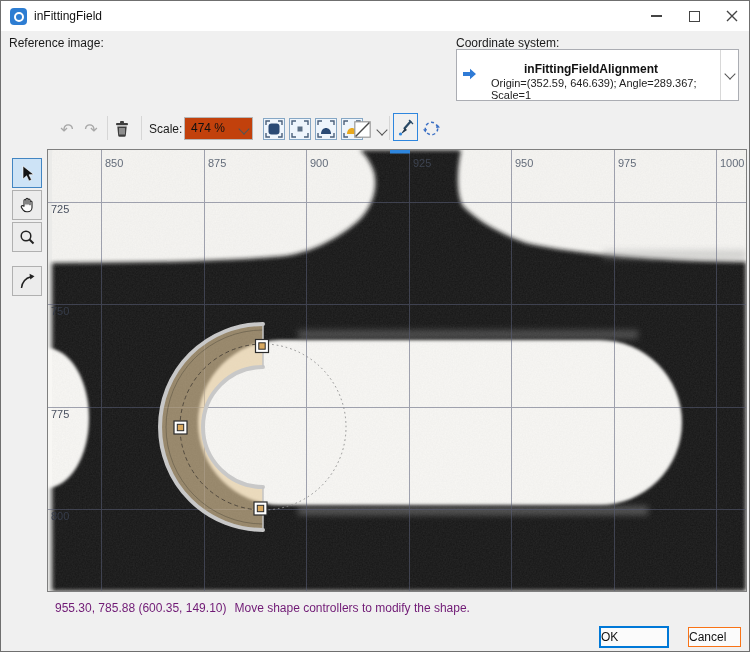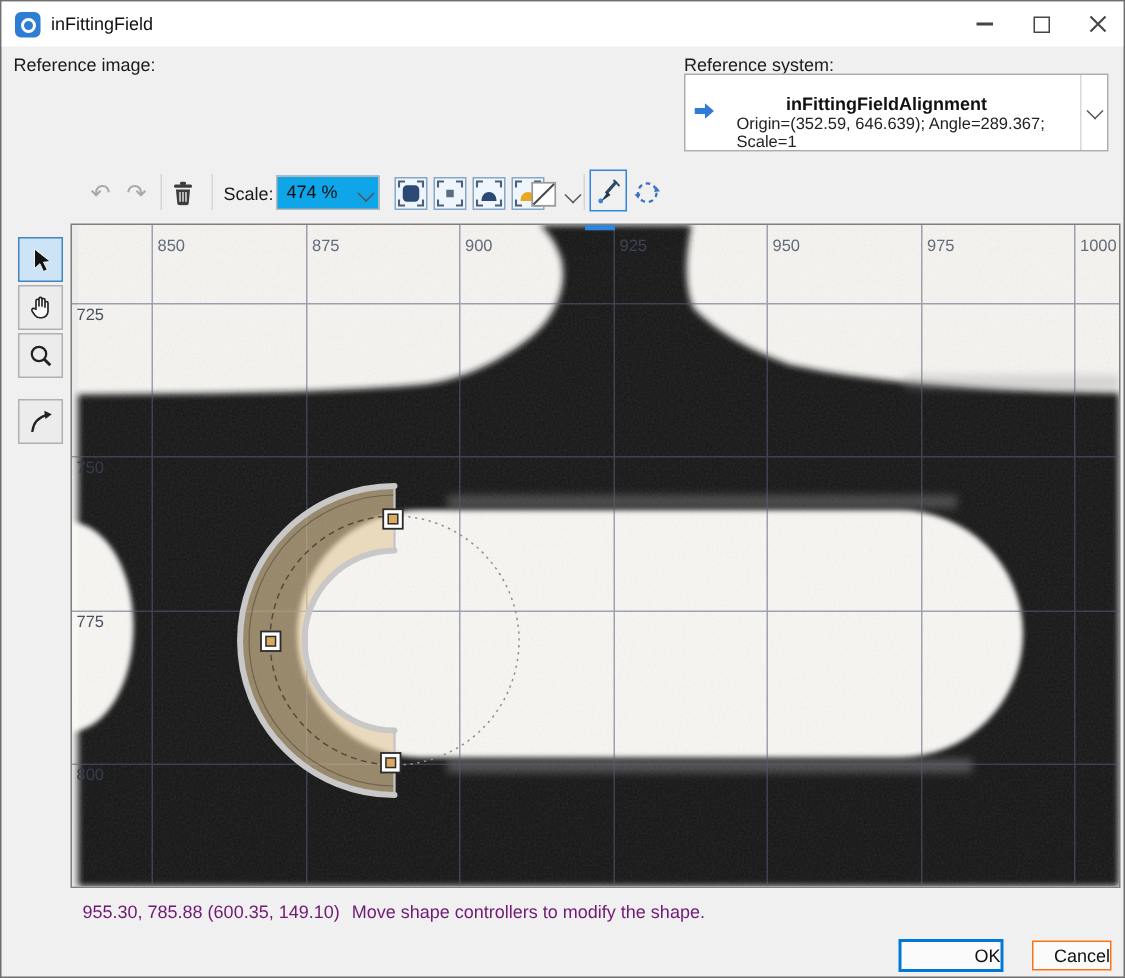--- a/index.html
+++ b/index.html
@@ -17,21 +17,21 @@
   .blackdot{position:absolute;left:2px;bottom:2px;width:10px;height:9px;background:#fdfdfd;}
   .blackdot::after{content:"";position:absolute;left:1px;bottom:1px;width:5px;height:5px;background:#0a0a0a;border-radius:50%;}
   .chev{display:inline-block;width:7px;height:7px;border-right:1.5px solid #555;border-bottom:1.5px solid #555;transform:rotate(45deg);}
   .toolbar-sep{position:absolute;top:115px;width:1px;height:24px;background:#d6d6d6;}
   .tbtn{position:absolute;display:flex;align-items:center;justify-content:center;background:transparent;border:1px solid transparent;box-sizing:border-box;}
   .zoombtn{width:22px;height:22px;top:117px;border:1px solid #86a7c5;background:#eef5fc;}
   .palettebtn{position:absolute;left:11px;width:30px;height:30px;background:#ececec;border:1px solid #b0b0b0;box-sizing:border-box;display:flex;align-items:center;justify-content:center;}
   .palettebtn.sel{background:#cde3f6;border:1px solid #4285c2;}
   .canvas-wrap{position:absolute;left:46px;top:148px;width:700px;height:443px;border:1px solid #7f7f7f;box-sizing:border-box;background:#ebebe9;}
   .statusbar{position:absolute;left:54px;top:600px;font-size:12px;color:#701a75;white-space:pre;}
-  .dlgbtn{position:absolute;display:flex;align-items:center;justify-content:flex-end;font-size:12px;color:#111;background:#fbfbfb;box-sizing:border-box;}
+  .dlgbtn{position:absolute;display:flex;align-items:center;justify-content:flex-start;font-size:12px;color:#111;background:#fbfbfb;box-sizing:border-box;}
   .ok{left:598px;top:625px;width:70px;height:22px;border:2px solid #0078d7;}
   .cancel{left:687px;top:626px;width:53px;height:20px;border:1px solid #f97316;}
   .glyph{font-size:16px;color:#a8a8a8;}
   svg{display:block;}
   .toolbar-label{position:absolute;font-size:12px;color:#1a1a1a;}
 </style>
 </head>
 <body>
 
 <div class="window">
@@ -49,21 +49,21 @@
     </div>
     <div class="wbtn" style="left:712px;">
       <svg width="12" height="12" viewBox="0 0 12 12">
           <path d="M1 1 L11 11 M11 1 L1 11" stroke="#444" stroke-width="1.4"></path>
         </svg>
     </div>
   </div>
 
   <div class="grouplabel" style="left:8px;top:35px;">Reference image:</div>
 
-  <div class="grouplabel" style="left:455px;top:35px;">Reference system:</div>
+  <div class="grouplabel" style="left:455px;top:35px;">Coordinate system:</div>
   <div class="whitebox" style="left:455px;top:48px;width:283px;height:52px;">
     <svg style="position:absolute;left:6px;top:18px;" width="13" height="12" viewBox="0 0 13 12">
       <path d="M0 4h7V0.8L13 6 7 11.2V8H0z" fill="#2f7bd6"></path>
     </svg>
     <div style="position:absolute;left:24px;top:12px;font-size:12px;font-weight:bold;color:#111;padding-left:43px;">inFittingFieldAlignment</div>
     <div style="position:absolute;left:34px;top:27px;font-size:11px;color:#222;">Origin=(352.59, 646.639); Angle=289.367; Scale=1</div>
     <div style="position:absolute;right:0;top:0;width:17px;height:50px;border-left:1px solid #d8d8d8;display:flex;align-items:center;justify-content:center;">
       <span class="chev" style="margin-top:-3px;"></span>
     </div>
   </div>
@@ -79,21 +79,21 @@
     <div class="tbtn" style="left:110px;top:116px;width:22px;height:24px;">
       <svg width="14" height="16" viewBox="0 0 14 16">
         <rect x="5" y="0" width="4" height="2.4" rx="1" fill="#3d3d3d"></rect>
         <rect x="1" y="2" width="12" height="2.2" rx="1" fill="#3d3d3d"></rect>
         <path d="M2.3 5.4h9.4l-0.9 9.2a1.4 1.4 0 0 1-1.4 1.2H4.6a1.4 1.4 0 0 1-1.4-1.2z" fill="#3d3d3d"></path>
         <path d="M5 7v6.5 M7 7v6.5 M9 7v6.5" stroke="#f0f0f0" stroke-width="0.9"></path>
       </svg>
     </div>
     <div class="toolbar-sep" style="left:140px;"></div>
     <div class="toolbar-label" style="left:148px;top:121px;">Scale:</div>
-    <div style="position:absolute;left:183px;top:116px;width:69px;height:23px;background:#0ea5e9;border:1px solid #b6b6b6;box-sizing:border-box;">
+    <div style="position:absolute;left:183px;top:116px;width:69px;height:23px;background:#c2410c;border:1px solid #b6b6b6;box-sizing:border-box;">
       <span style="position:absolute;left:6px;top:3px;font-size:12px;color:#111;">474 %</span>
       <span class="chev" style="position:absolute;right:4px;top:7px;"></span>
     </div>
 
     <div class="tbtn zoombtn" style="left:262px;">
       <svg width="18" height="18" viewBox="0 0 18 18">
         <path d="M1 5V1h4 M13 1h4v4 M17 13v4h-4 M5 17H1v-4" stroke="#4a5f7a" fill="none" stroke-width="1.4"></path>
         <rect x="3.5" y="3.5" width="11" height="11" rx="3" fill="#2a4a75"></rect>
       </svg>
     </div>

